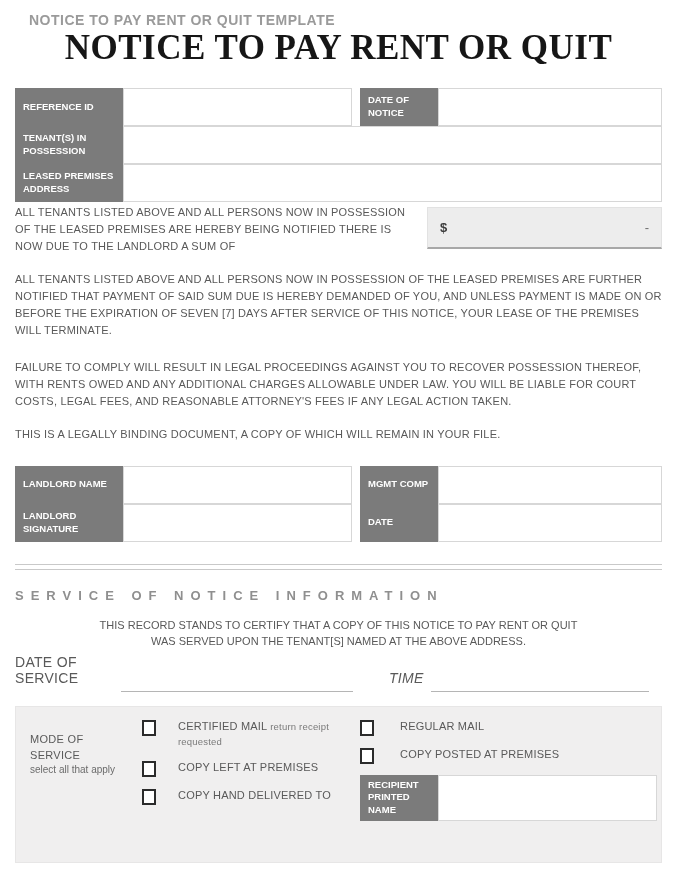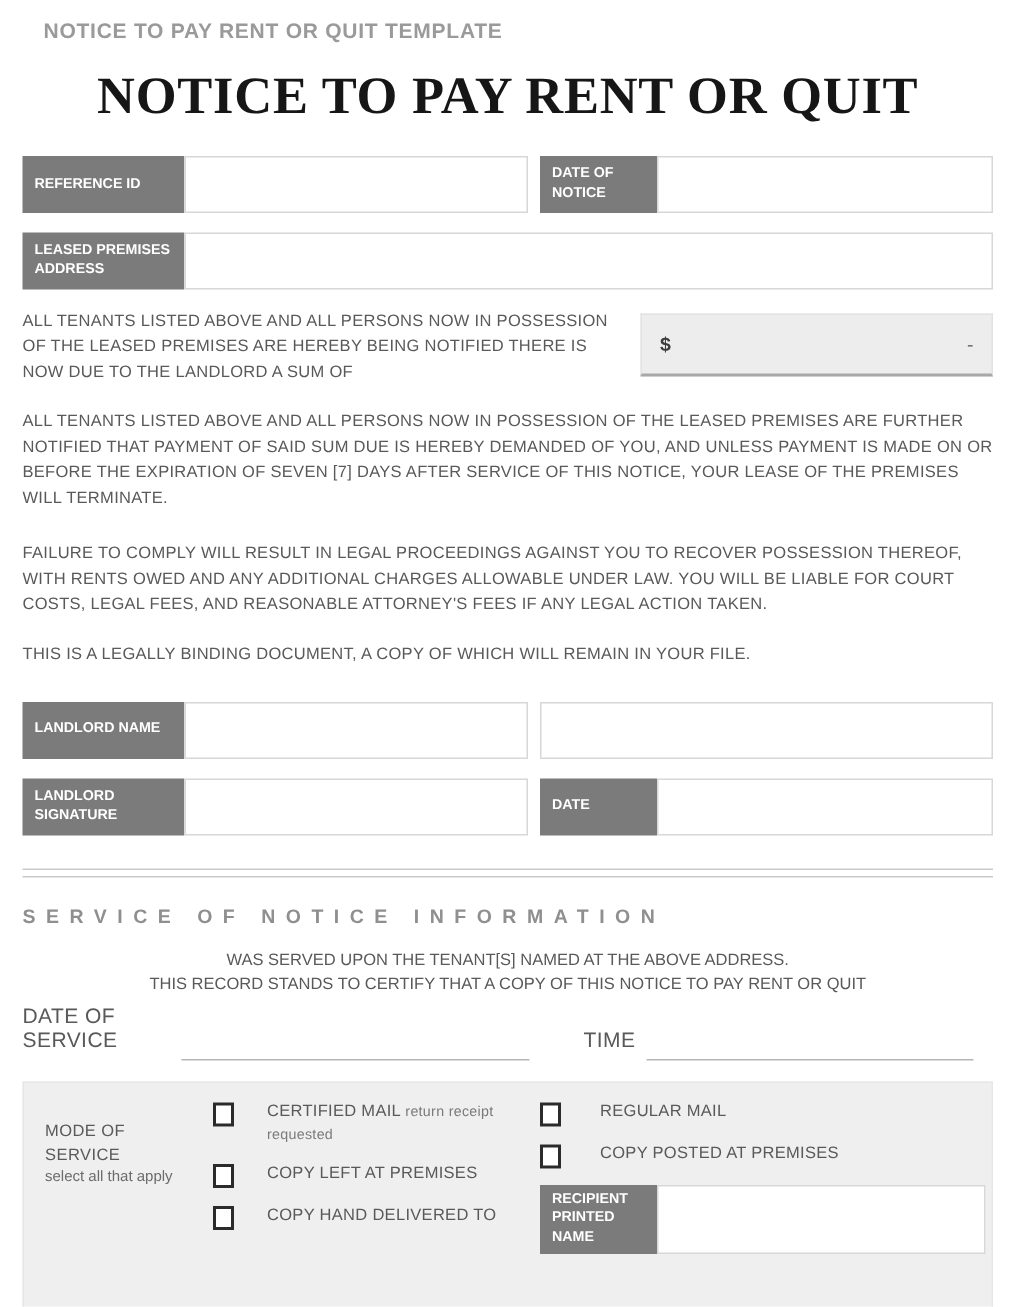--- a/index.html
+++ b/index.html
@@ -13,26 +13,26 @@
   .page { width: 677px; height: 795px; padding: 10px 15px 0 15px; }
 
   
   .template-title {
     font-size: 14px; font-weight: bold; color: #9a9a9a;
     letter-spacing: 0.5px; padding-left: 14px; margin-top: 2px;
   }
   .main-title {
     font-family: "Liberation Serif", serif;
     font-size: 35px; font-weight: bold; color: #161616;
-    text-align: center; margin-top: 16px; margin-bottom: 20px;
+    text-align: center; margin-bottom: 20px;
     letter-spacing: 0.5px;
   }
 
   
-  .row { display: flex; margin-bottom: 13px; }
+  .row { display: flex; margin-bottom: 0; }
   .lbl {
     background: #7b7b7b; color: #ffffff;
     font-size: 9.5px; font-weight: bold; line-height: 1.35;
     width: 108px; min-height: 38px; flex: 0 0 108px;
     display: flex; align-items: center; padding: 4px 8px;
   }
   .lbl.narrow { width: 78px; flex: 0 0 78px; }
   .inp {
     background: #ffffff; border: 1px solid #d7d7d7;
     min-height: 38px; flex: 1 1 auto;
@@ -70,21 +70,21 @@
   }
   .certify { text-align: center; font-size: 11px; line-height: 1.5; color: #595959; }
 
   
   .dos-row { display: flex; align-items: flex-end; margin: 16px 0 14px 0; height: 26px; }
   .dos-row .small-lbl { font-size: 14px; color: #595959; padding-bottom: 6px; letter-spacing: 0.3px; }
   .write-line { border-bottom: 1px solid #b5b5b5; height: 24px; }
   .line-1 { flex: 0 0 232px; margin-right: 36px; }
   .line-2 { flex: 0 0 218px; }
   .dos-row .lab1 { flex: 0 0 106px; }
-  .dos-row .lab2 { flex: 0 0 42px; }
+  .dos-row .lab2 { flex: 0 0 42px; font-style: italic; }
 
   
   .panel {
     background: #f0efef; border: 1px solid #e7e6e6;
     padding: 10px 4px 8px 14px; display: flex; min-height: 157px;
   }
   .panel-left { flex: 0 0 330px; display: flex; }
   .mode-col { flex: 0 0 112px; padding-top: 14px; }
   .mode-label { font-size: 11px; color: #595959; width: 76px; line-height: 1.5; letter-spacing: 0.3px; }
   .mode-hint { font-size: 10px; color: #6b6b6b; }
@@ -112,20 +112,24 @@
   <div class="main-title">NOTICE TO PAY RENT OR QUIT</div>
 
   <div class="row">
     <div class="lbl">REFERENCE ID</div>
     <div class="inp left"></div>
     <div class="gap"></div>
     <div class="lbl narrow">DATE OF NOTICE</div>
     <div class="inp"></div>
   </div>
 
+  <div class="row">
+    <div class="lbl">TENANT(S) IN POSSESSION</div>
+    <div class="inp"></div>
+  </div>
 
   <div class="row">
     <div class="lbl">LEASED PREMISES ADDRESS</div>
     <div class="inp"></div>
   </div>
 
   <div class="p1-row">
     <div class="para">ALL TENANTS LISTED ABOVE AND ALL PERSONS NOW IN POSSESSION OF THE LEASED PREMISES ARE HEREBY BEING NOTIFIED THERE IS NOW DUE TO THE LANDLORD A SUM OF</div>
     <div class="amount-box">
       <span class="cur">$</span>
@@ -134,38 +138,39 @@
   </div>
 
   <div class="para mb20">ALL TENANTS LISTED ABOVE AND ALL PERSONS NOW IN POSSESSION OF THE LEASED PREMISES ARE FURTHER NOTIFIED THAT PAYMENT OF SAID SUM DUE IS HEREBY DEMANDED OF YOU, AND UNLESS PAYMENT IS MADE ON OR BEFORE THE EXPIRATION OF SEVEN [7] DAYS AFTER SERVICE OF THIS NOTICE, YOUR LEASE OF THE PREMISES WILL TERMINATE.</div>
   <div class="para mb16">FAILURE TO COMPLY WILL RESULT IN LEGAL PROCEEDINGS AGAINST YOU TO RECOVER POSSESSION THEREOF, WITH RENTS OWED AND ANY ADDITIONAL CHARGES ALLOWABLE UNDER LAW.  YOU WILL BE LIABLE FOR COURT COSTS, LEGAL FEES, AND REASONABLE ATTORNEY'S FEES IF ANY LEGAL ACTION TAKEN.</div>
   <div class="para mb22">THIS IS A LEGALLY BINDING DOCUMENT, A COPY OF WHICH WILL REMAIN IN YOUR FILE.</div>
 
   <div class="row">
     <div class="lbl">LANDLORD NAME</div>
     <div class="inp left"></div>
     <div class="gap"></div>
+    <div class="lbl narrow">MGMT COMP</div>
     <div class="inp"></div>
   </div>
 
   <div class="row">
     <div class="lbl">LANDLORD SIGNATURE</div>
     <div class="inp left"></div>
     <div class="gap"></div>
     <div class="lbl narrow">DATE</div>
     <div class="inp"></div>
   </div>
 
   <div class="divider"></div>
 
   <div class="section-title">SERVICE OF NOTICE INFORMATION</div>
 
   <div class="certify">
+    <div>THIS RECORD STANDS TO CERTIFY THAT A COPY OF THIS NOTICE TO PAY RENT OR QUIT</div>
     <div>WAS SERVED UPON THE TENANT[S] NAMED AT THE ABOVE ADDRESS.</div>
-    <div>THIS RECORD STANDS TO CERTIFY THAT A COPY OF THIS NOTICE TO PAY RENT OR QUIT</div>
   </div>
 
   <div class="dos-row">
     <div class="small-lbl lab1">DATE OF SERVICE</div>
     <div class="write-line line-1"></div>
     <div class="small-lbl lab2">TIME</div>
     <div class="write-line line-2"></div>
   </div>
 
   <div class="panel">

